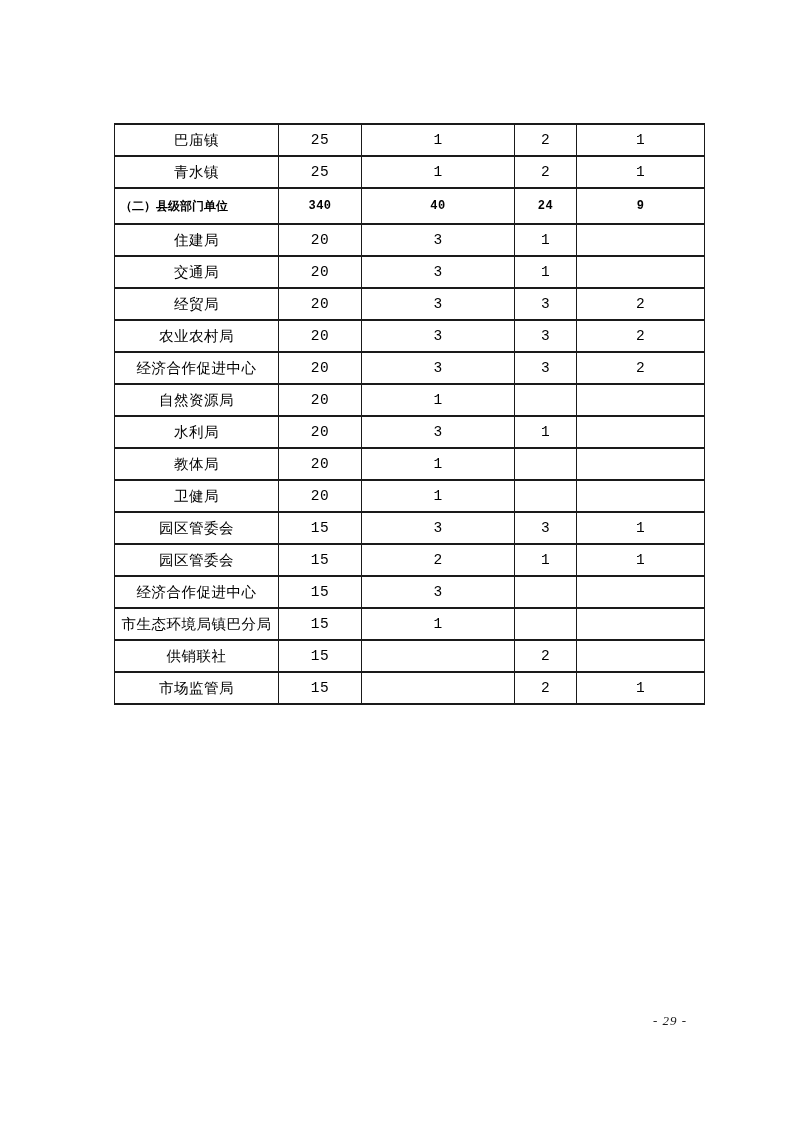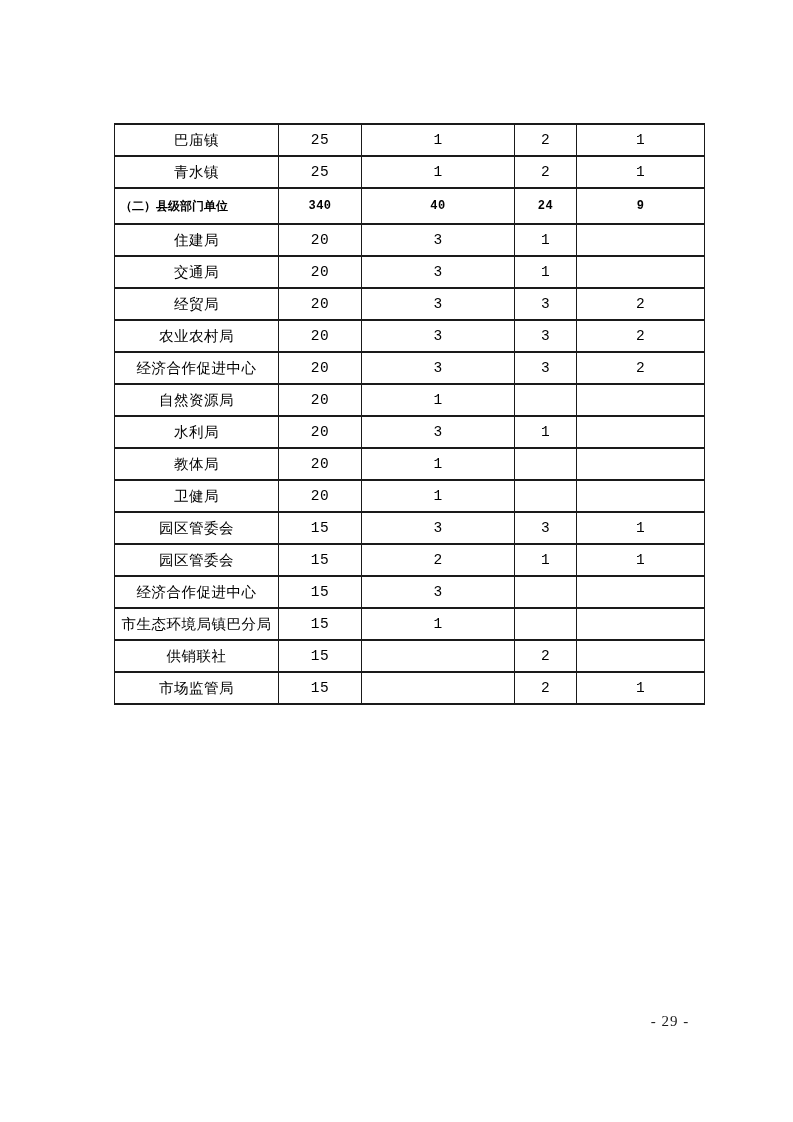--- a/index.html
+++ b/index.html
@@ -50,23 +50,24 @@
     padding-left: 5px;
     letter-spacing: 0;
   }
   .page-number {
     position: absolute;
     left: 620px;
     top: 1013px;
     width: 100px;
     text-align: center;
     font-family: "Liberation Serif", "DejaVu Serif", serif;
-    font-size: 15px;
+    font-size: 13px;
     color: #1a1a1a;
     letter-spacing: 1px;
+    font-style: italic;
   }
 </style>
 </head>
 <body>
 
 <table class="doc-table">
   <colgroup>
     <col class="c1">
       <col class="c2">
       <col class="c3">

